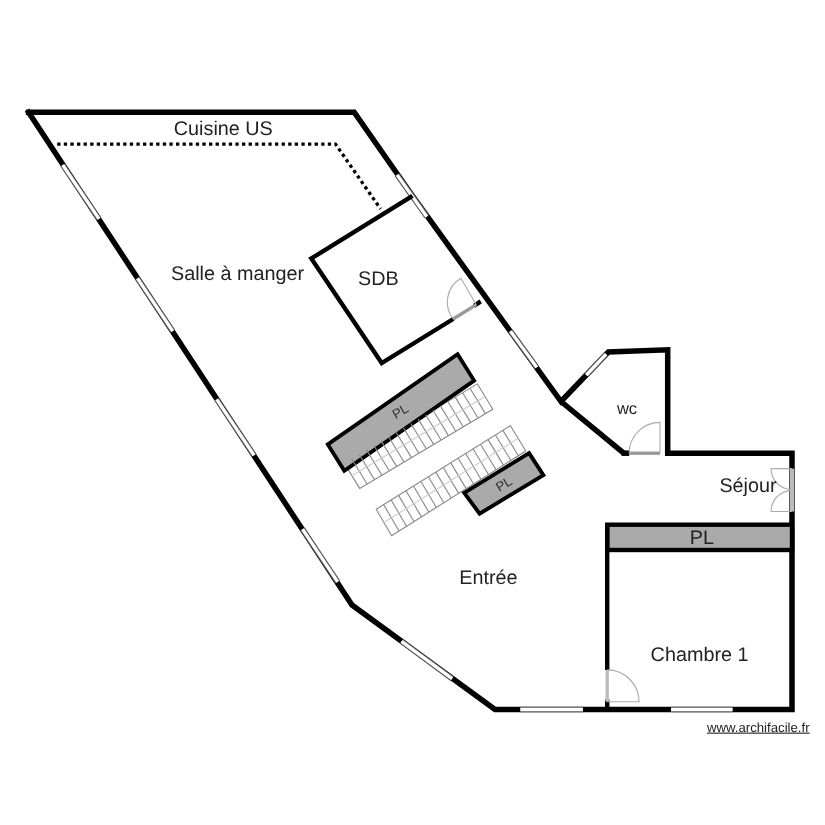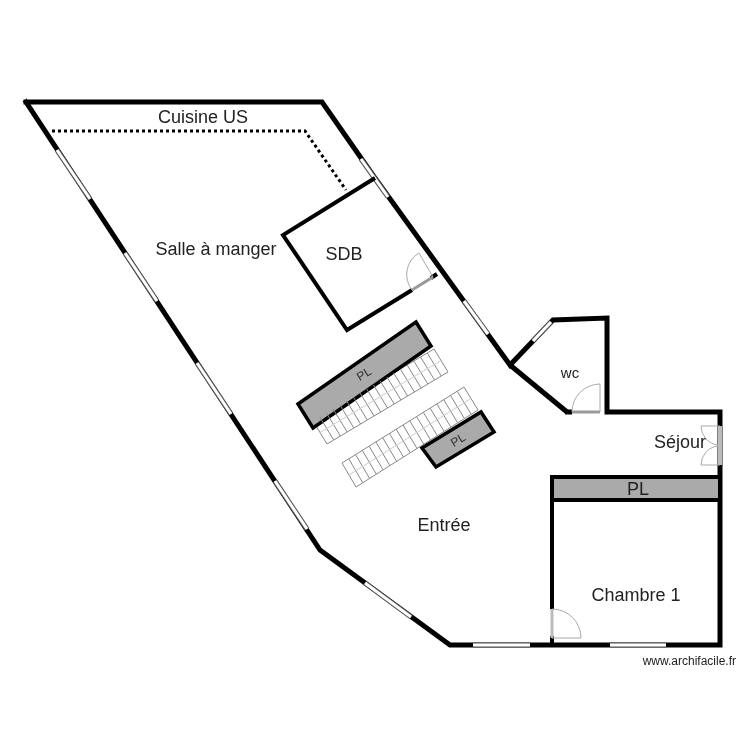--- a/index.html
+++ b/index.html
@@ -3,21 +3,21 @@
 <meta charset="utf-8">
 <style>
   html, body { margin: 0; padding: 0; background: #ffffff; }
   body { width: 750px; height: 750px; position: relative; overflow: hidden; font-family: "Liberation Sans", sans-serif; }
   #plan { position: absolute; left: 0; top: 0; }
   .label { position: absolute; color: #222; font-family: "Liberation Sans", sans-serif; white-space: nowrap; transform: translate(-50%, -50%); }
   .room-label { font-size: 18px; }
   .wc-label { font-size: 15px; }
   .pl-label { font-size: 12px; color: #333; }
   .pl-big { font-size: 18px; color: #222; }
-  .watermark { position: absolute; right: 14px; top: 654px; font-size: 12px; color: #222; }
+  .watermark { position: absolute; right: 14px; top: 654px; font-size: 12px; color: #222; text-decoration: underline; }
 </style>
 </head>
 <body>
 
 <svg id="plan" width="750" height="750" viewBox="0 0 750 750" xmlns="http://www.w3.org/2000/svg">
 
   <g fill="none" stroke="#000" stroke-width="5" stroke-linejoin="miter" stroke-linecap="square">
 
     <polyline points="26,102 322,102 375,178 510,365 553,320 607,318 607,412 720,412 720,645 450,645 320,550 26,102"></polyline>
   </g>

